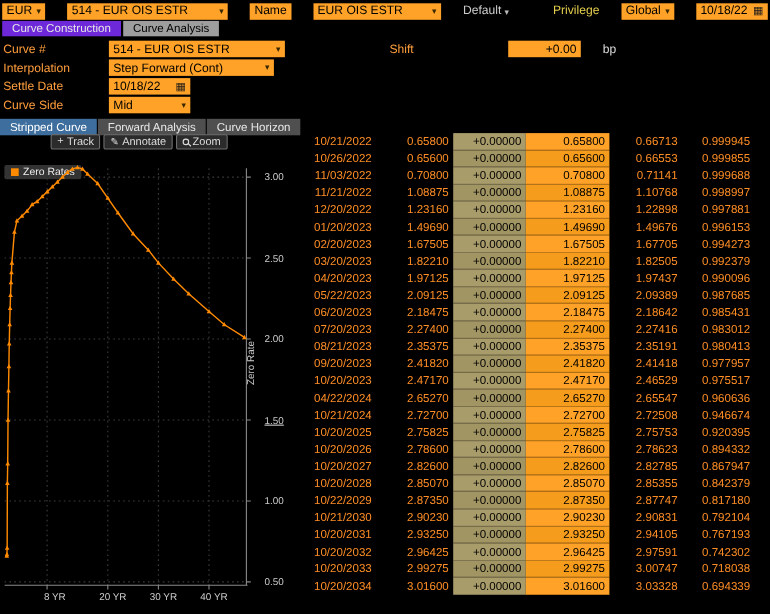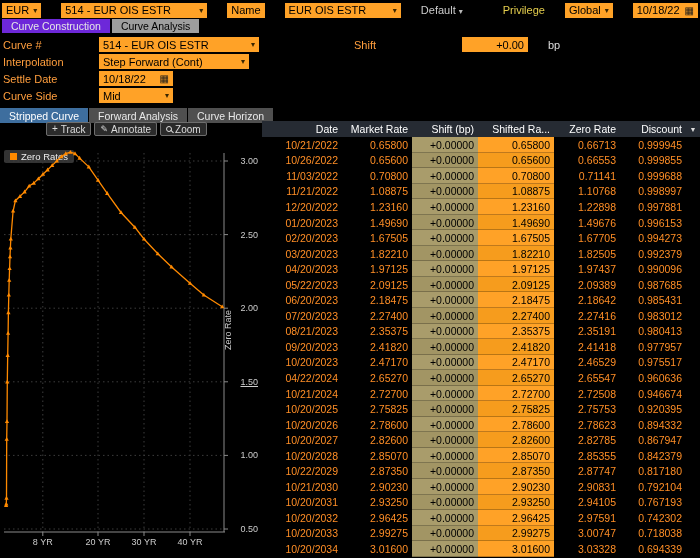--- a/index.html
+++ b/index.html
@@ -55,21 +55,21 @@
   .mag{width:6px;height:6px;border:1.3px solid #ddd;border-radius:50%;position:relative;display:inline-block}
   .mag::after{content:"";position:absolute;width:4px;height:1.3px;background:#ddd;transform:rotate(45deg);right:-3px;bottom:-1px}
   .legend{position:absolute;top:29px;left:4px;display:flex;align-items:center;gap:4px;background:#333;border-radius:2px;padding:1px 6px;font-size:9.5px;color:#eee}
   .swatch{width:7px;height:7px;background:#FF8A00;display:inline-block}
   #curve-svg{position:absolute;top:26px;left:4px}
   .grid{stroke:#3C3C3C;stroke-dasharray:1.5,3;stroke-width:1}
   .axis{stroke:#8a8a8a;stroke-width:1}
   .curve{fill:none;stroke:#FF8A00;stroke-width:1.3}
   .marker{fill:#FF8A00}
   .ytick{position:absolute;left:230px;width:28px;text-align:right;font-size:9px;color:#ccc}
-  .xtick{position:absolute;top:416px;width:34px;text-align:center;font-size:9px;color:#ccc}
+  .xtick{position:absolute;top:416px;width:34px;text-align:right;font-size:9px;color:#ccc}
   .ylabel-rot{position:absolute;left:196px;top:204px;width:64px;text-align:center;font-size:9px;color:#ccc;transform:rotate(-90deg)}
 
   
   .table-panel{position:relative;width:438px;height:437px;font-size:10.5px}
   .thead{display:flex;height:16px;background:#262B33;color:#fff;align-items:stretch}
   .hcell{display:flex;align-items:center;justify-content:flex-end;padding-right:4px;white-space:nowrap;overflow:hidden}
   .col0{width:80px}.col1{width:70px}.col2{width:66px}.col3{width:76px}.col4{width:66px}.col5{width:66px}
   .col-arrow{width:14px;display:flex;align-items:center;justify-content:center;font-size:7px;color:#ddd}
   .tbody{height:420px;overflow:hidden}
   .trow{display:flex;height:15.55px}
@@ -259,29 +259,20 @@
       <div class="ytick" style="top: 255.8px; text-decoration: underline;">1.50</div>
       <div class="ytick" style="top: 329.4px;">1.00</div>
       <div class="ytick" style="top: 403px;">0.50</div>
       <div class="xtick" style="left: 25.8px;">8 YR</div>
       <div class="xtick" style="left: 81px;">20 YR</div>
       <div class="xtick" style="left: 127px;">30 YR</div>
       <div class="xtick" style="left: 173px;">40 YR</div>
     </div>
 
   <div class="table-panel">
-    <div class="thead">
-      <div class="hcell col0">Date</div>
-      <div class="hcell col1">Market Rate</div>
-      <div class="hcell col2">Shift (bp)</div>
-      <div class="hcell col3">Shifted Ra...</div>
-      <div class="hcell col4">Zero Rate</div>
-      <div class="hcell col5">Discount</div>
-      <div class="col-arrow">▼</div>
-    </div>
     <div class="tbody">
         <div class="trow">
           <div class="tcell c-orange col0">10/21/2022</div>
           <div class="tcell c-orange col1">0.65800</div>
           <div class="tcell c-shift col2">+0.00000</div>
           <div class="tcell c-shifted col3">0.65800</div>
           <div class="tcell c-orange col4">0.66713</div>
           <div class="tcell c-orange col5">0.999945</div>
         </div>
         <div class="trow">

